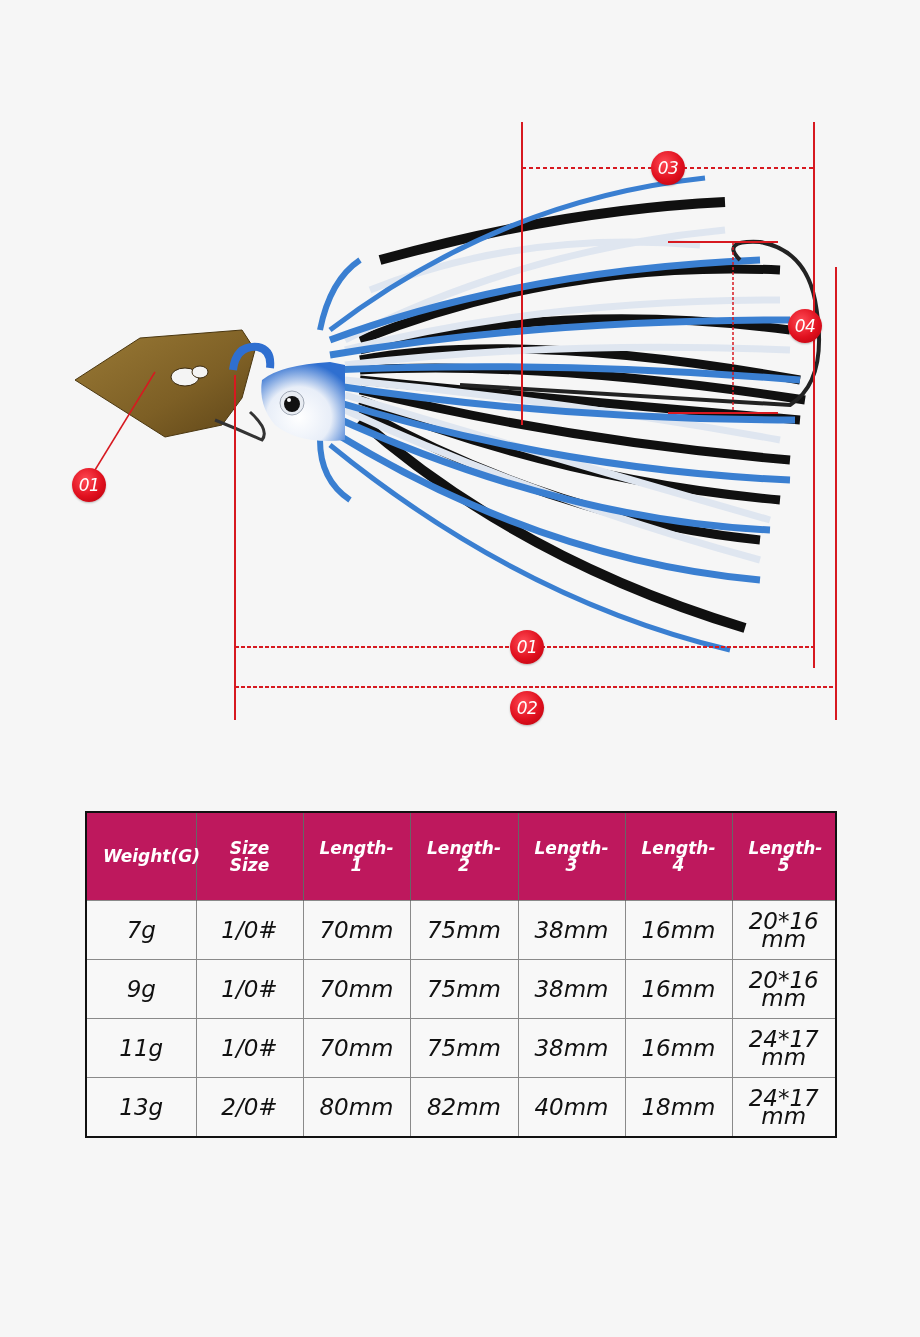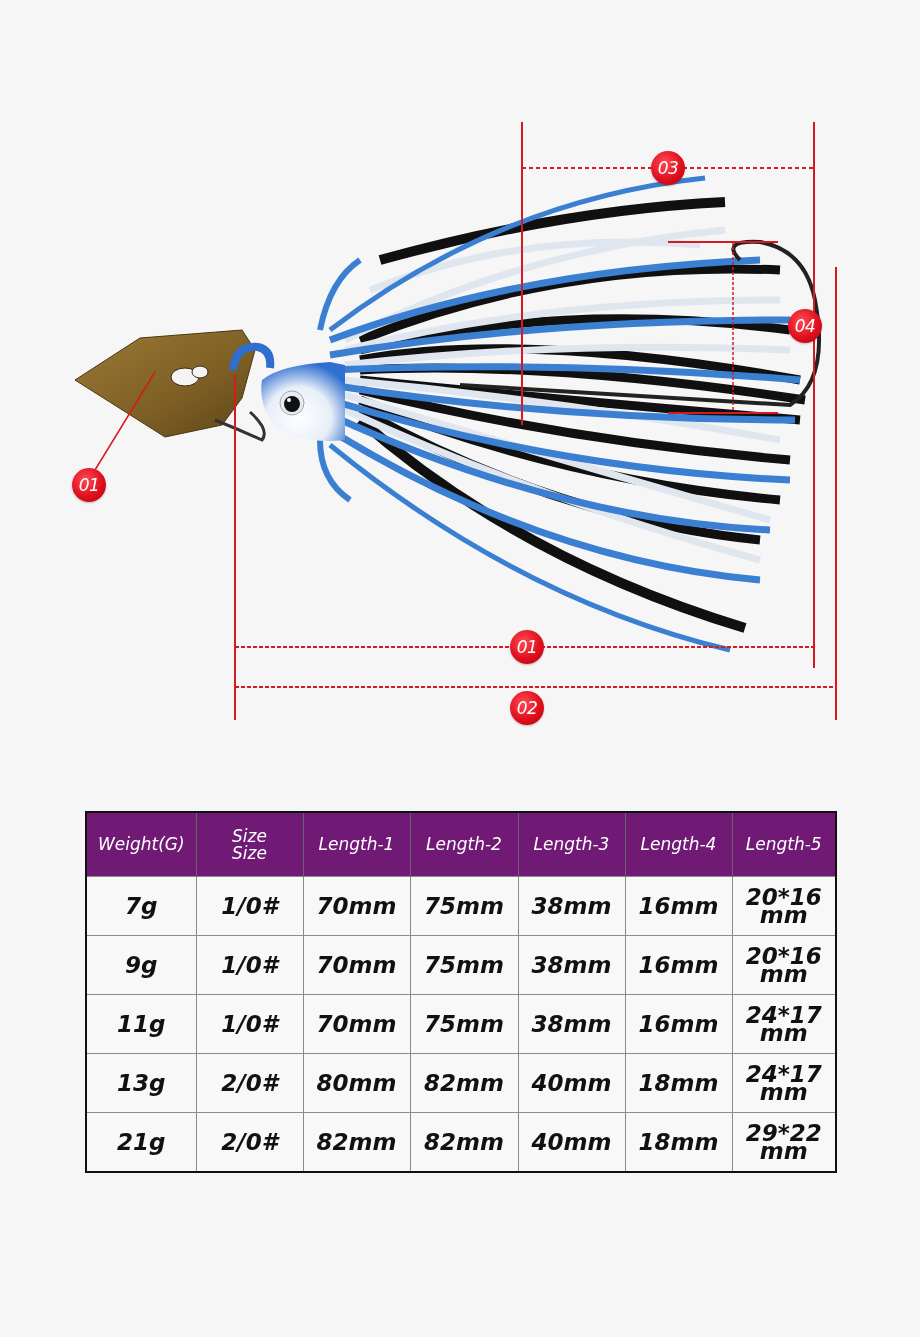--- a/index.html
+++ b/index.html
@@ -21,30 +21,30 @@
     font-family: "DejaVu Sans", sans-serif;
     letter-spacing: -0.5px;
   }
   .spec-table {
     position: absolute; left: 85px; top: 811px;
     width: 750px; border-collapse: collapse;
     border: 2px solid #111;
     table-layout: fixed;
   }
   .spec-table th {
-    background: #701a75; color: #fff;
-    font-style: italic; font-weight: normal;
-    font-size: 17px; height: 55px; padding: 4px;
+    background: #be185d; color: #fff;
+    font-style: italic; font-weight: bold;
+    font-size: 17px; height: 55px; padding: 16px;
     border-left: 1px solid #666; border-right: 1px solid #666;
     line-height: 1;
   }
   .spec-table th .two-line { display: block; font-size: 17px; line-height: 17px; }
   .spec-table td {
     background: #f8f8f8; color: #111;
-    font-style: italic; font-weight: bold;
+    font-style: italic; font-weight: normal;
     font-size: 23px; text-align: center;
     height: 58px; padding: 0;
     border: 1px solid #8a8a8a;
   }
   .spec-table td .dim-top, .spec-table td .dim-bot { display: block; line-height: 18px; font-size: 23px; }
 </style>
 </head>
 <body>
 
 <div class="figure">
@@ -207,26 +207,14 @@
       <td>2/0#</td>
       <td>80mm</td>
       <td>82mm</td>
       <td>40mm</td>
       <td>18mm</td>
       <td>
           <span class="dim-top">24*17</span>
           <span class="dim-bot">mm</span>
         </td>
     </tr>
-    <tr>
-      <td>21g</td>
-      <td>2/0#</td>
-      <td>82mm</td>
-      <td>82mm</td>
-      <td>40mm</td>
-      <td>18mm</td>
-      <td>
-          <span class="dim-top">29*22</span>
-          <span class="dim-bot">mm</span>
-        </td>
-    </tr>
   </tbody>
 </table>
 
 </body></html>

